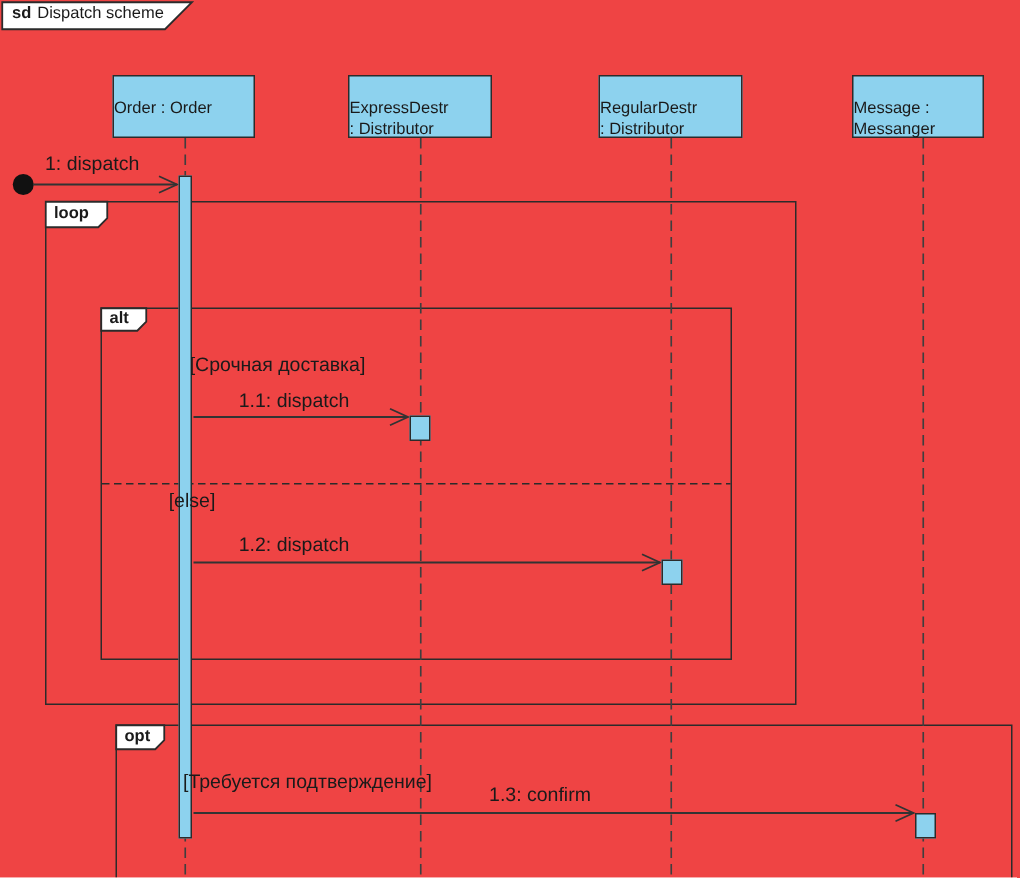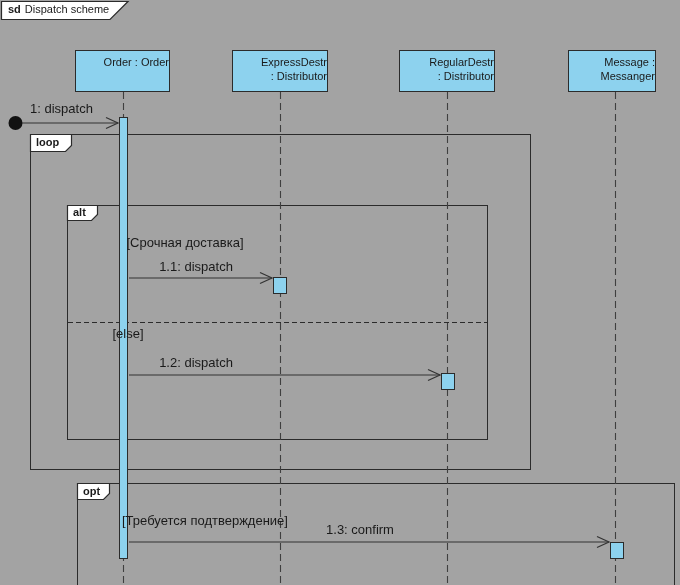--- a/index.html
+++ b/index.html
@@ -1,40 +1,40 @@
 <!DOCTYPE html>
 <html><head>
 <meta charset="utf-8">
 <style>
   html,body{margin:0;padding:0;background:#ffffff;}
   #canvas{
     position:relative;width:680px;height:585px;overflow:hidden;
-    background:#a3a3a3;
+    background:#ef4444;
     font-family:"Liberation Sans", sans-serif;
     color:#1a1a1a;
   }
   .lbl{
     position:absolute;font-size:13px;line-height:13px;white-space:nowrap;
     color:#1a1a1a;
   }
   .lbl.centered{transform:translateX(-50%);}
   .op-lbl{font-weight:bold;font-size:11px;line-height:12px;}
   .frame-title{
     position:absolute;left:8px;top:3px;font-size:11px;line-height:13px;white-space:nowrap;
   }
   .frame-title .kw{font-weight:bold;margin-right:4px;}
   .fragment{
     position:absolute;border:1px solid #2b2b2b;background:transparent;
     box-sizing:border-box;
   }
   .head-box{
     position:absolute;box-sizing:border-box;height:42px;
     background:#8dd2ee;border:1px solid #2b2b2b;
-    font-size:11px;line-height:14px;text-align:right;
-    padding-top:4px;white-space:pre-line;
+    font-size:11px;line-height:14px;text-align:left;
+    padding-top:14px;white-space:pre-line;
   }
   .activation{
     position:absolute;box-sizing:border-box;
     background:#8dd2ee;border:1px solid #2b2b2b;
   }
   svg{position:absolute;left:0;top:0;}
 </style>
 </head>
 <body>
 

